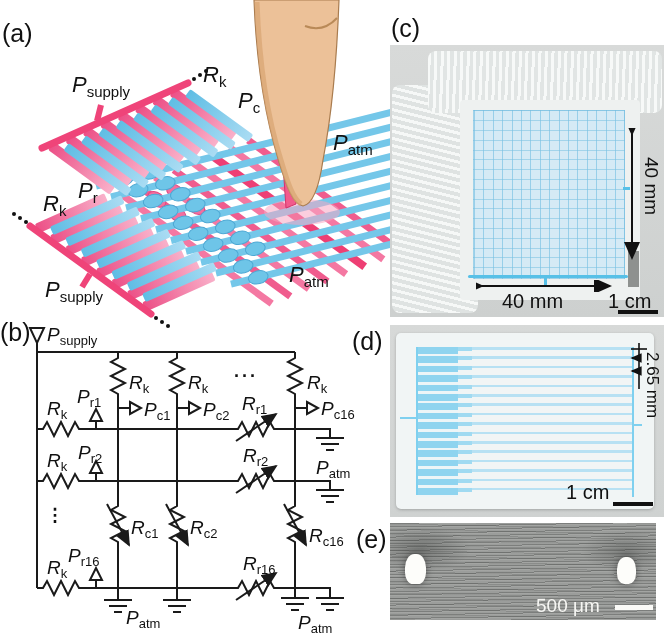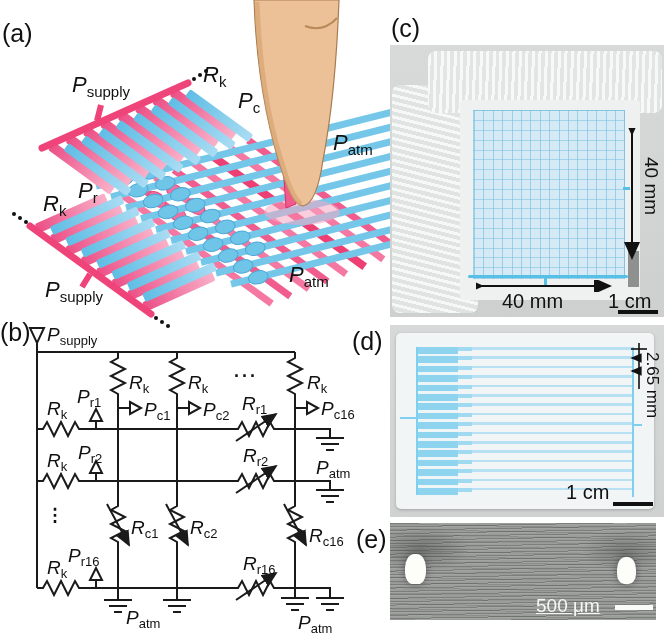--- a/index.html
+++ b/index.html
@@ -55,21 +55,21 @@
   .pe{left:390px;top:523px;width:266px;height:97px;
     background-color:#9b9d9b;
     background-image:
       radial-gradient(ellipse 70px 32px at 32px 26px, rgba(55,57,55,.38), transparent 70%),
       radial-gradient(ellipse 64px 30px at 236px 28px, rgba(55,57,55,.32), transparent 70%),
       repeating-linear-gradient(179deg, rgba(52,54,52,.30) 0 1px, rgba(205,205,202,.16) 1px 2px, transparent 2px 3.4px),
       repeating-linear-gradient(181deg, rgba(70,72,70,.20) 0 1px, transparent 1px 5.3px);}
   .pe-hole{position:absolute;background:#fdfdfa;box-shadow:0 0 7px rgba(35,35,35,.55);}
   .pe-hole-l{left:15px;top:31px;width:21px;height:30px;border-radius:45% 45% 38% 38%;}
   .pe-hole-r{left:227px;top:34px;width:19px;height:27px;border-radius:45% 45% 38% 38%;}
-  .pe-500{position:absolute;left:146px;top:72px;font-size:19px;color:#f6f6f3;text-decoration:underline;}
+  .pe-500{position:absolute;left:146px;top:72px;font-size:19px;color:#f6f6f3;}
   .pe-bar{position:absolute;left:225px;top:82px;width:38px;height:5px;background:#fafaf7;}
 </style>
 </head>
 <body>
 
 <div class="stage">
 
   <svg width="392" height="336" viewBox="0 0 392 336" style="position:absolute;left:0;top:0;">
     <defs>
       <linearGradient id="gp" x1="0" y1="0" x2="1" y2="0">

